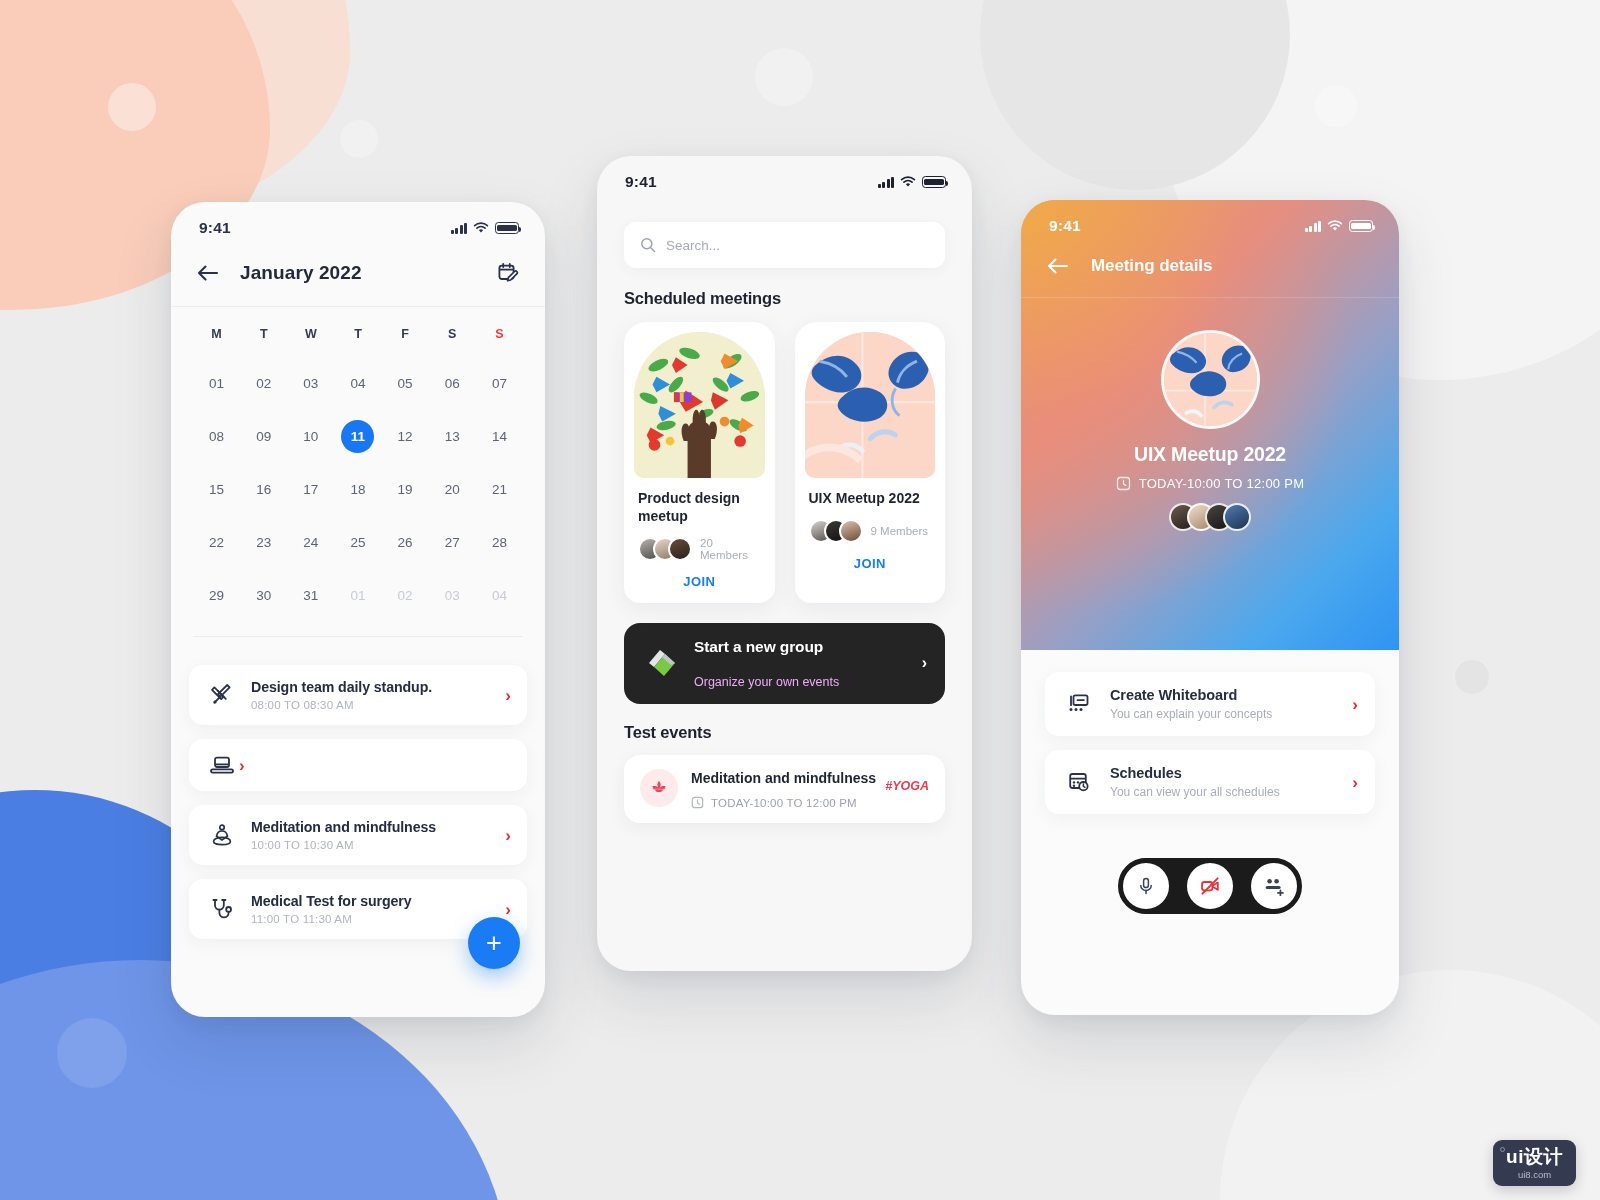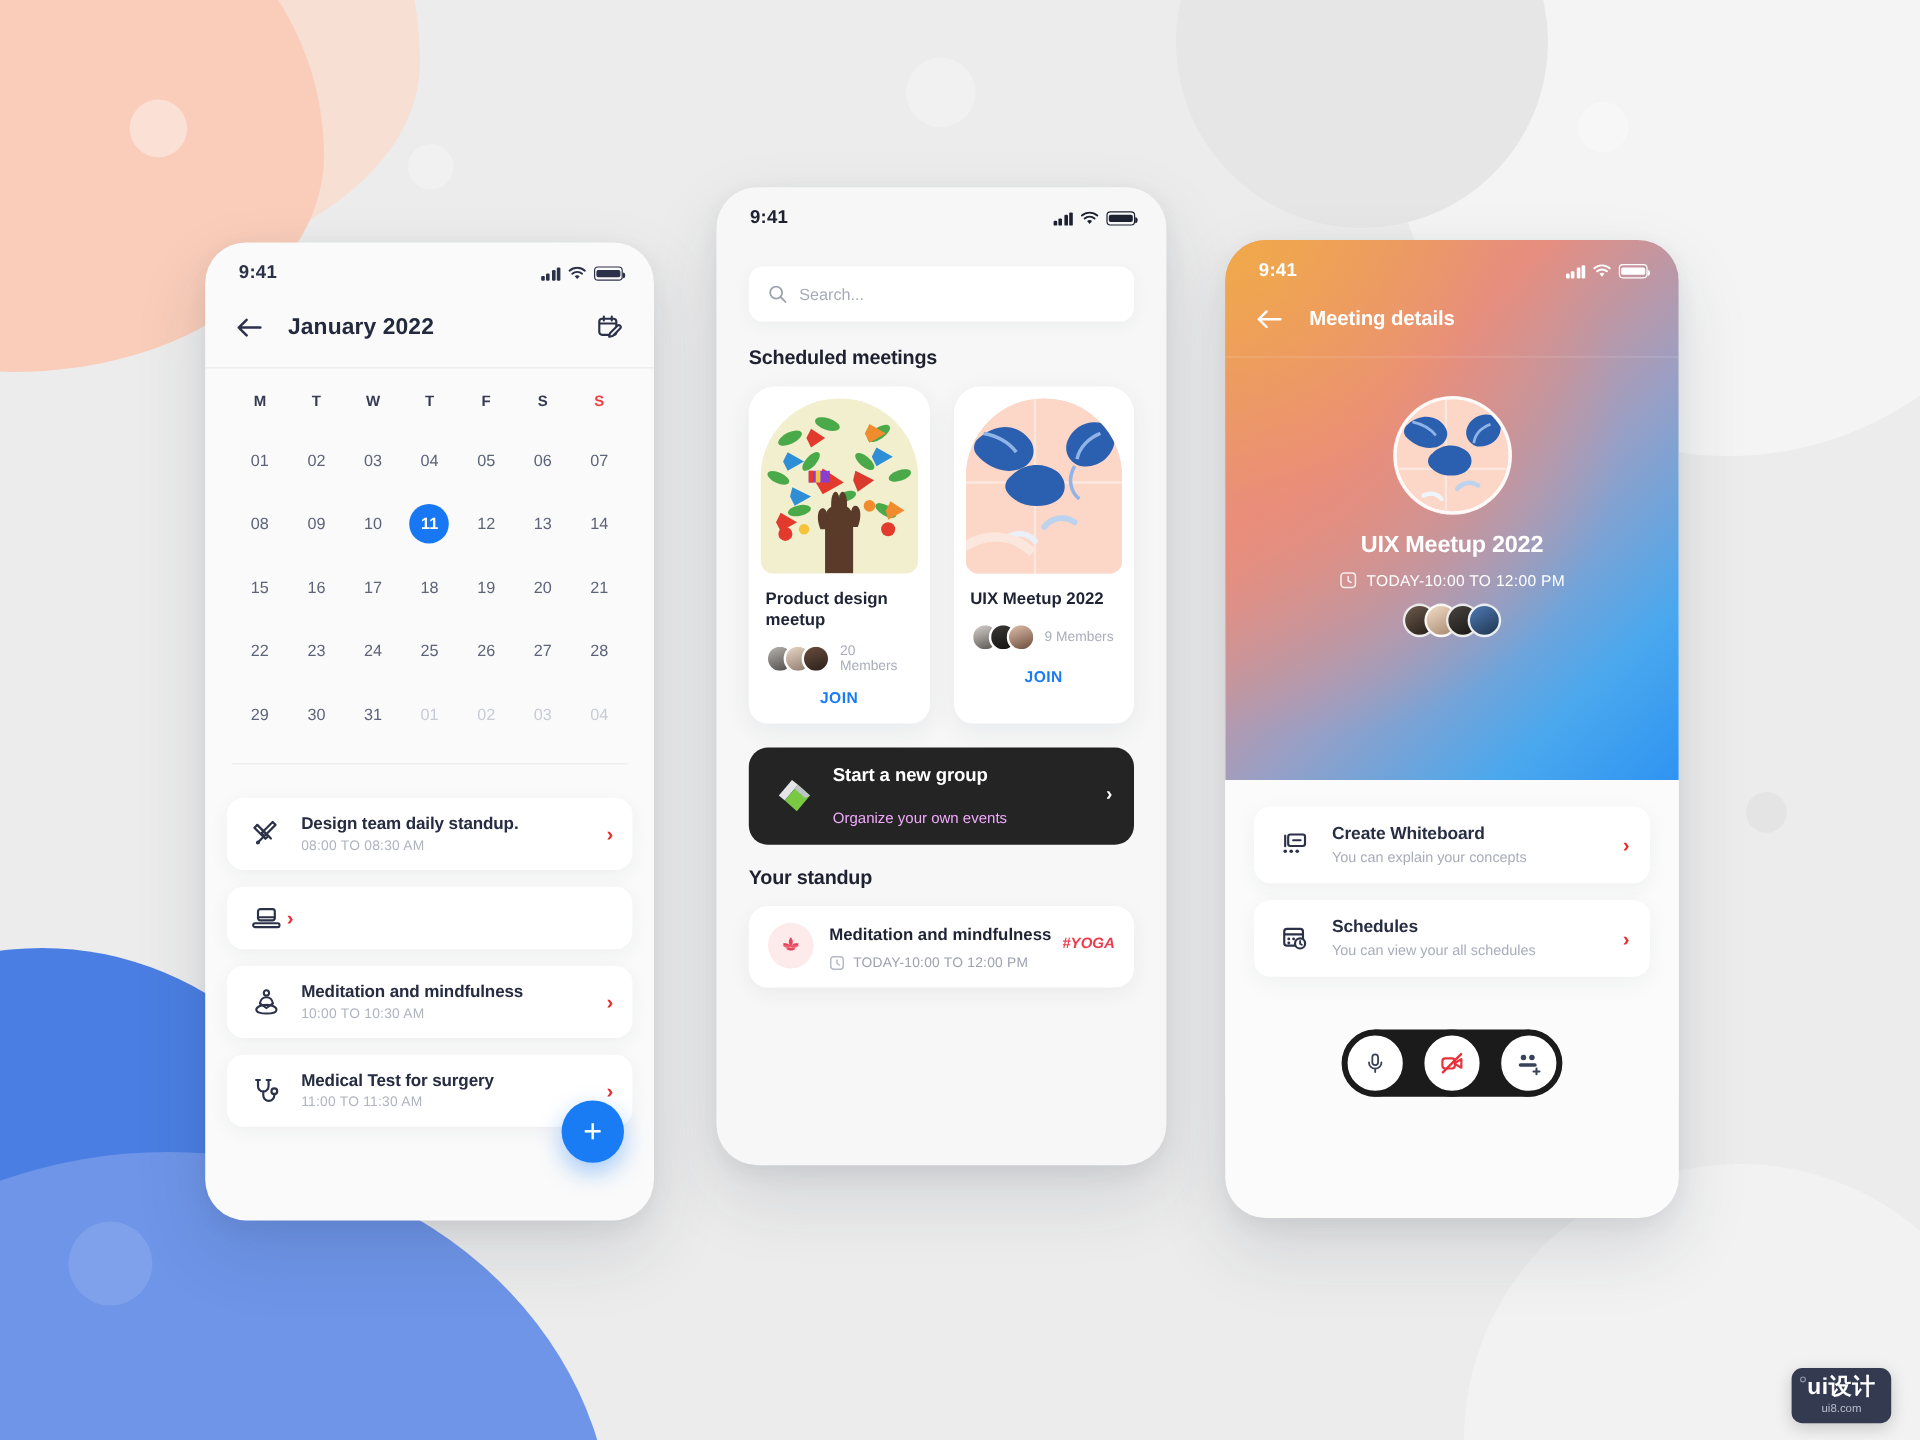--- a/index.html
+++ b/index.html
@@ -550,21 +550,21 @@
         <path d="M21 8l10 9-4 2-9-8Z" fill="#bfc4ca"></path>
       </svg>
     </span>
     <span class="ng-txt">
       <span class="ng-title" style="display:block">Start a new group</span>
       <span class="ng-sub" style="display:block">Organize your own events</span>
     </span>
     <span class="ng-chev">›</span>
   </div>
 
-  <div class="sec-title" style="padding-top:19px">Your standup</div>
+  <div class="sec-title" style="padding-top:19px">Test events</div>
 
   <div class="evcard">
     <span class="ev-ico">
       <svg width="20" height="20" viewBox="0 0 20 20">
         <path d="M10 3c2 2.4 2.4 5 0 8-2.4-3-2-5.6 0-8Z" fill="#e8455c"></path>
         <path d="M10 11c-3 1-5.2-.2-6.6-2.6 3-1 5.2 0 6.6 2.6Z" fill="#d9384f"></path>
         <path d="M10 11c3 1 5.2-.2 6.6-2.6-3-1-5.2 0-6.6 2.6Z" fill="#d9384f"></path>
         <path d="M10 11c-2.4 1.6-5 1.2-6.8-1 2.6-1.6 5.2-.8 6.8 1Z" fill="#ef5e72" opacity=".85"></path>
         <path d="M10 11c2.4 1.6 5 1.2 6.8-1-2.6-1.6-5.2-.8-6.8 1Z" fill="#ef5e72" opacity=".85"></path>
         <path d="M6 12.6c2.4-1.4 5.6-1.4 8 0-2 2-6 2-8 0Z" fill="#e8455c"></path>

